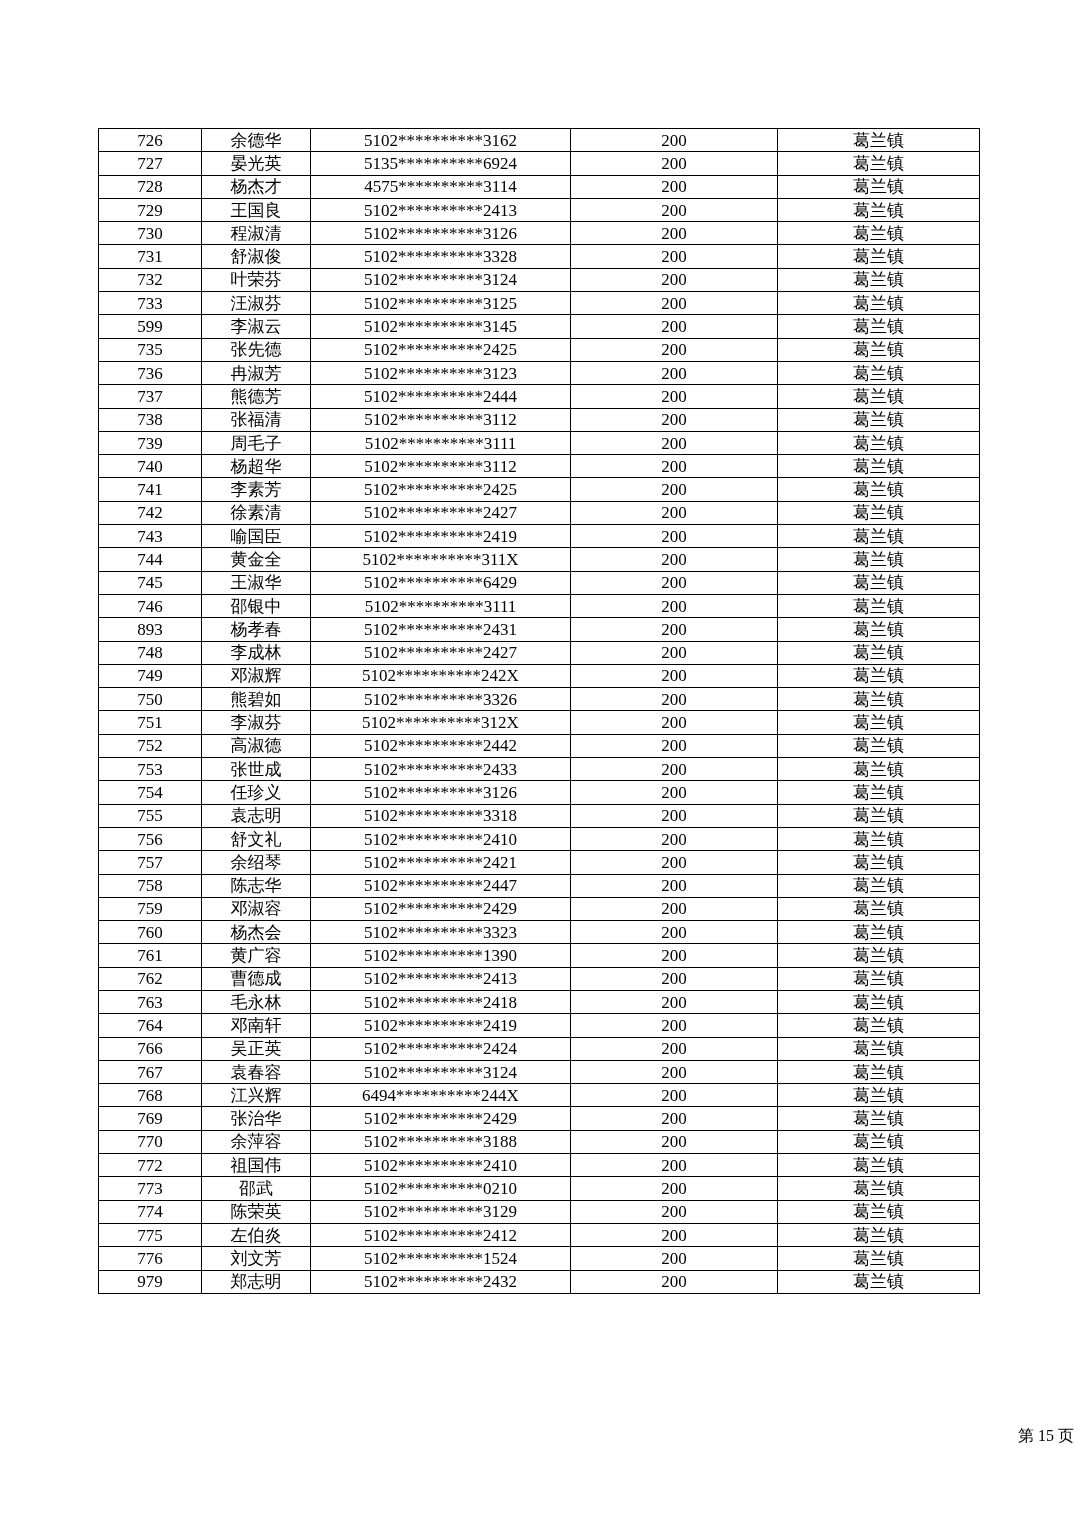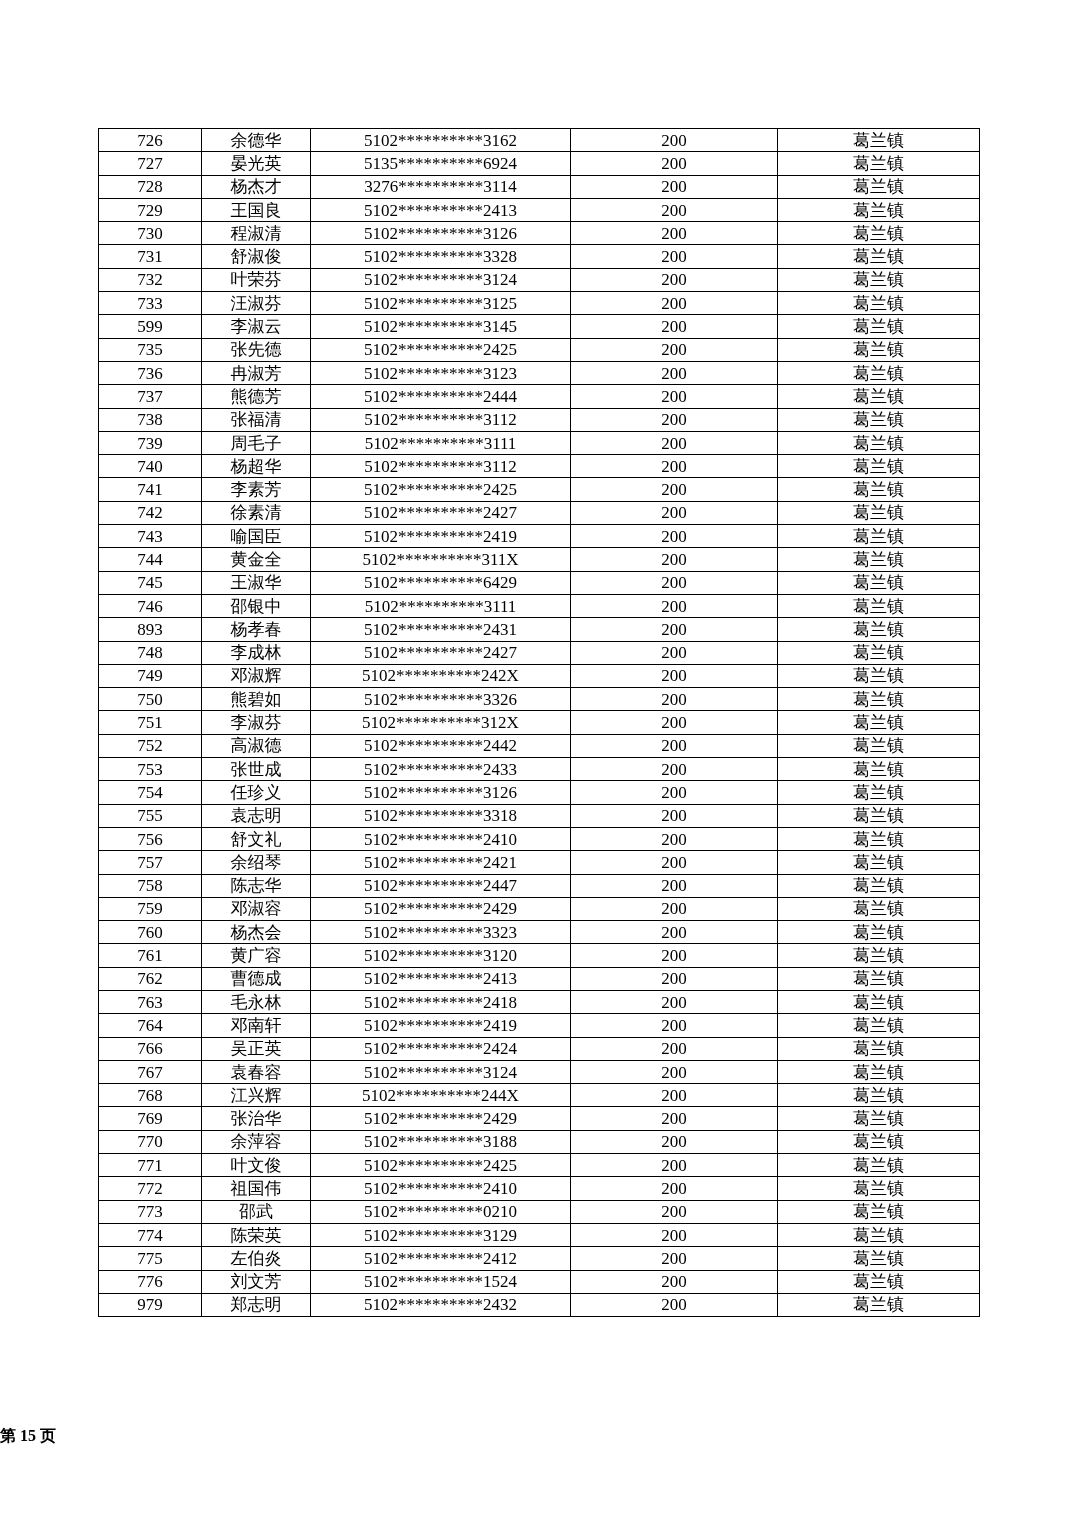--- a/index.html
+++ b/index.html
@@ -38,23 +38,22 @@
   .col-no    { width: 103px; }
   .col-name  { width: 109px; }
   .col-id    { width: 260px; }
   .col-amt   { width: 207px; }
   .col-town  { width: 202px; }
   .footer {
     position: absolute;
     left: 0;
     top: 1426px;
     width: 100%;
-    text-align: left;
+    text-align: right;
     font-size: 16px;
-    font-weight: bold;
   }
 </style>
 </head>
 <body>
 
 <div class="page">
 
   <table class="roster">
     <colgroup>
       <col class="col-no">
@@ -74,21 +73,21 @@
         <tr>
           <td>727</td>
           <td>晏光英</td>
           <td>5135**********6924</td>
           <td>200</td>
           <td>葛兰镇</td>
         </tr>
         <tr>
           <td>728</td>
           <td>杨杰才</td>
-          <td>3276**********3114</td>
+          <td>4575**********3114</td>
           <td>200</td>
           <td>葛兰镇</td>
         </tr>
         <tr>
           <td>729</td>
           <td>王国良</td>
           <td>5102**********2413</td>
           <td>200</td>
           <td>葛兰镇</td>
         </tr>
@@ -305,21 +304,21 @@
         <tr>
           <td>760</td>
           <td>杨杰会</td>
           <td>5102**********3323</td>
           <td>200</td>
           <td>葛兰镇</td>
         </tr>
         <tr>
           <td>761</td>
           <td>黄广容</td>
-          <td>5102**********3120</td>
+          <td>5102**********1390</td>
           <td>200</td>
           <td>葛兰镇</td>
         </tr>
         <tr>
           <td>762</td>
           <td>曹德成</td>
           <td>5102**********2413</td>
           <td>200</td>
           <td>葛兰镇</td>
         </tr>
@@ -347,42 +346,35 @@
         <tr>
           <td>767</td>
           <td>袁春容</td>
           <td>5102**********3124</td>
           <td>200</td>
           <td>葛兰镇</td>
         </tr>
         <tr>
           <td>768</td>
           <td>江兴辉</td>
-          <td>5102**********244X</td>
+          <td>6494**********244X</td>
           <td>200</td>
           <td>葛兰镇</td>
         </tr>
         <tr>
           <td>769</td>
           <td>张治华</td>
           <td>5102**********2429</td>
           <td>200</td>
           <td>葛兰镇</td>
         </tr>
         <tr>
           <td>770</td>
           <td>余萍容</td>
           <td>5102**********3188</td>
-          <td>200</td>
-          <td>葛兰镇</td>
-        </tr>
-        <tr>
-          <td>771</td>
-          <td>叶文俊</td>
-          <td>5102**********2425</td>
           <td>200</td>
           <td>葛兰镇</td>
         </tr>
         <tr>
           <td>772</td>
           <td>祖国伟</td>
           <td>5102**********2410</td>
           <td>200</td>
           <td>葛兰镇</td>
         </tr>

